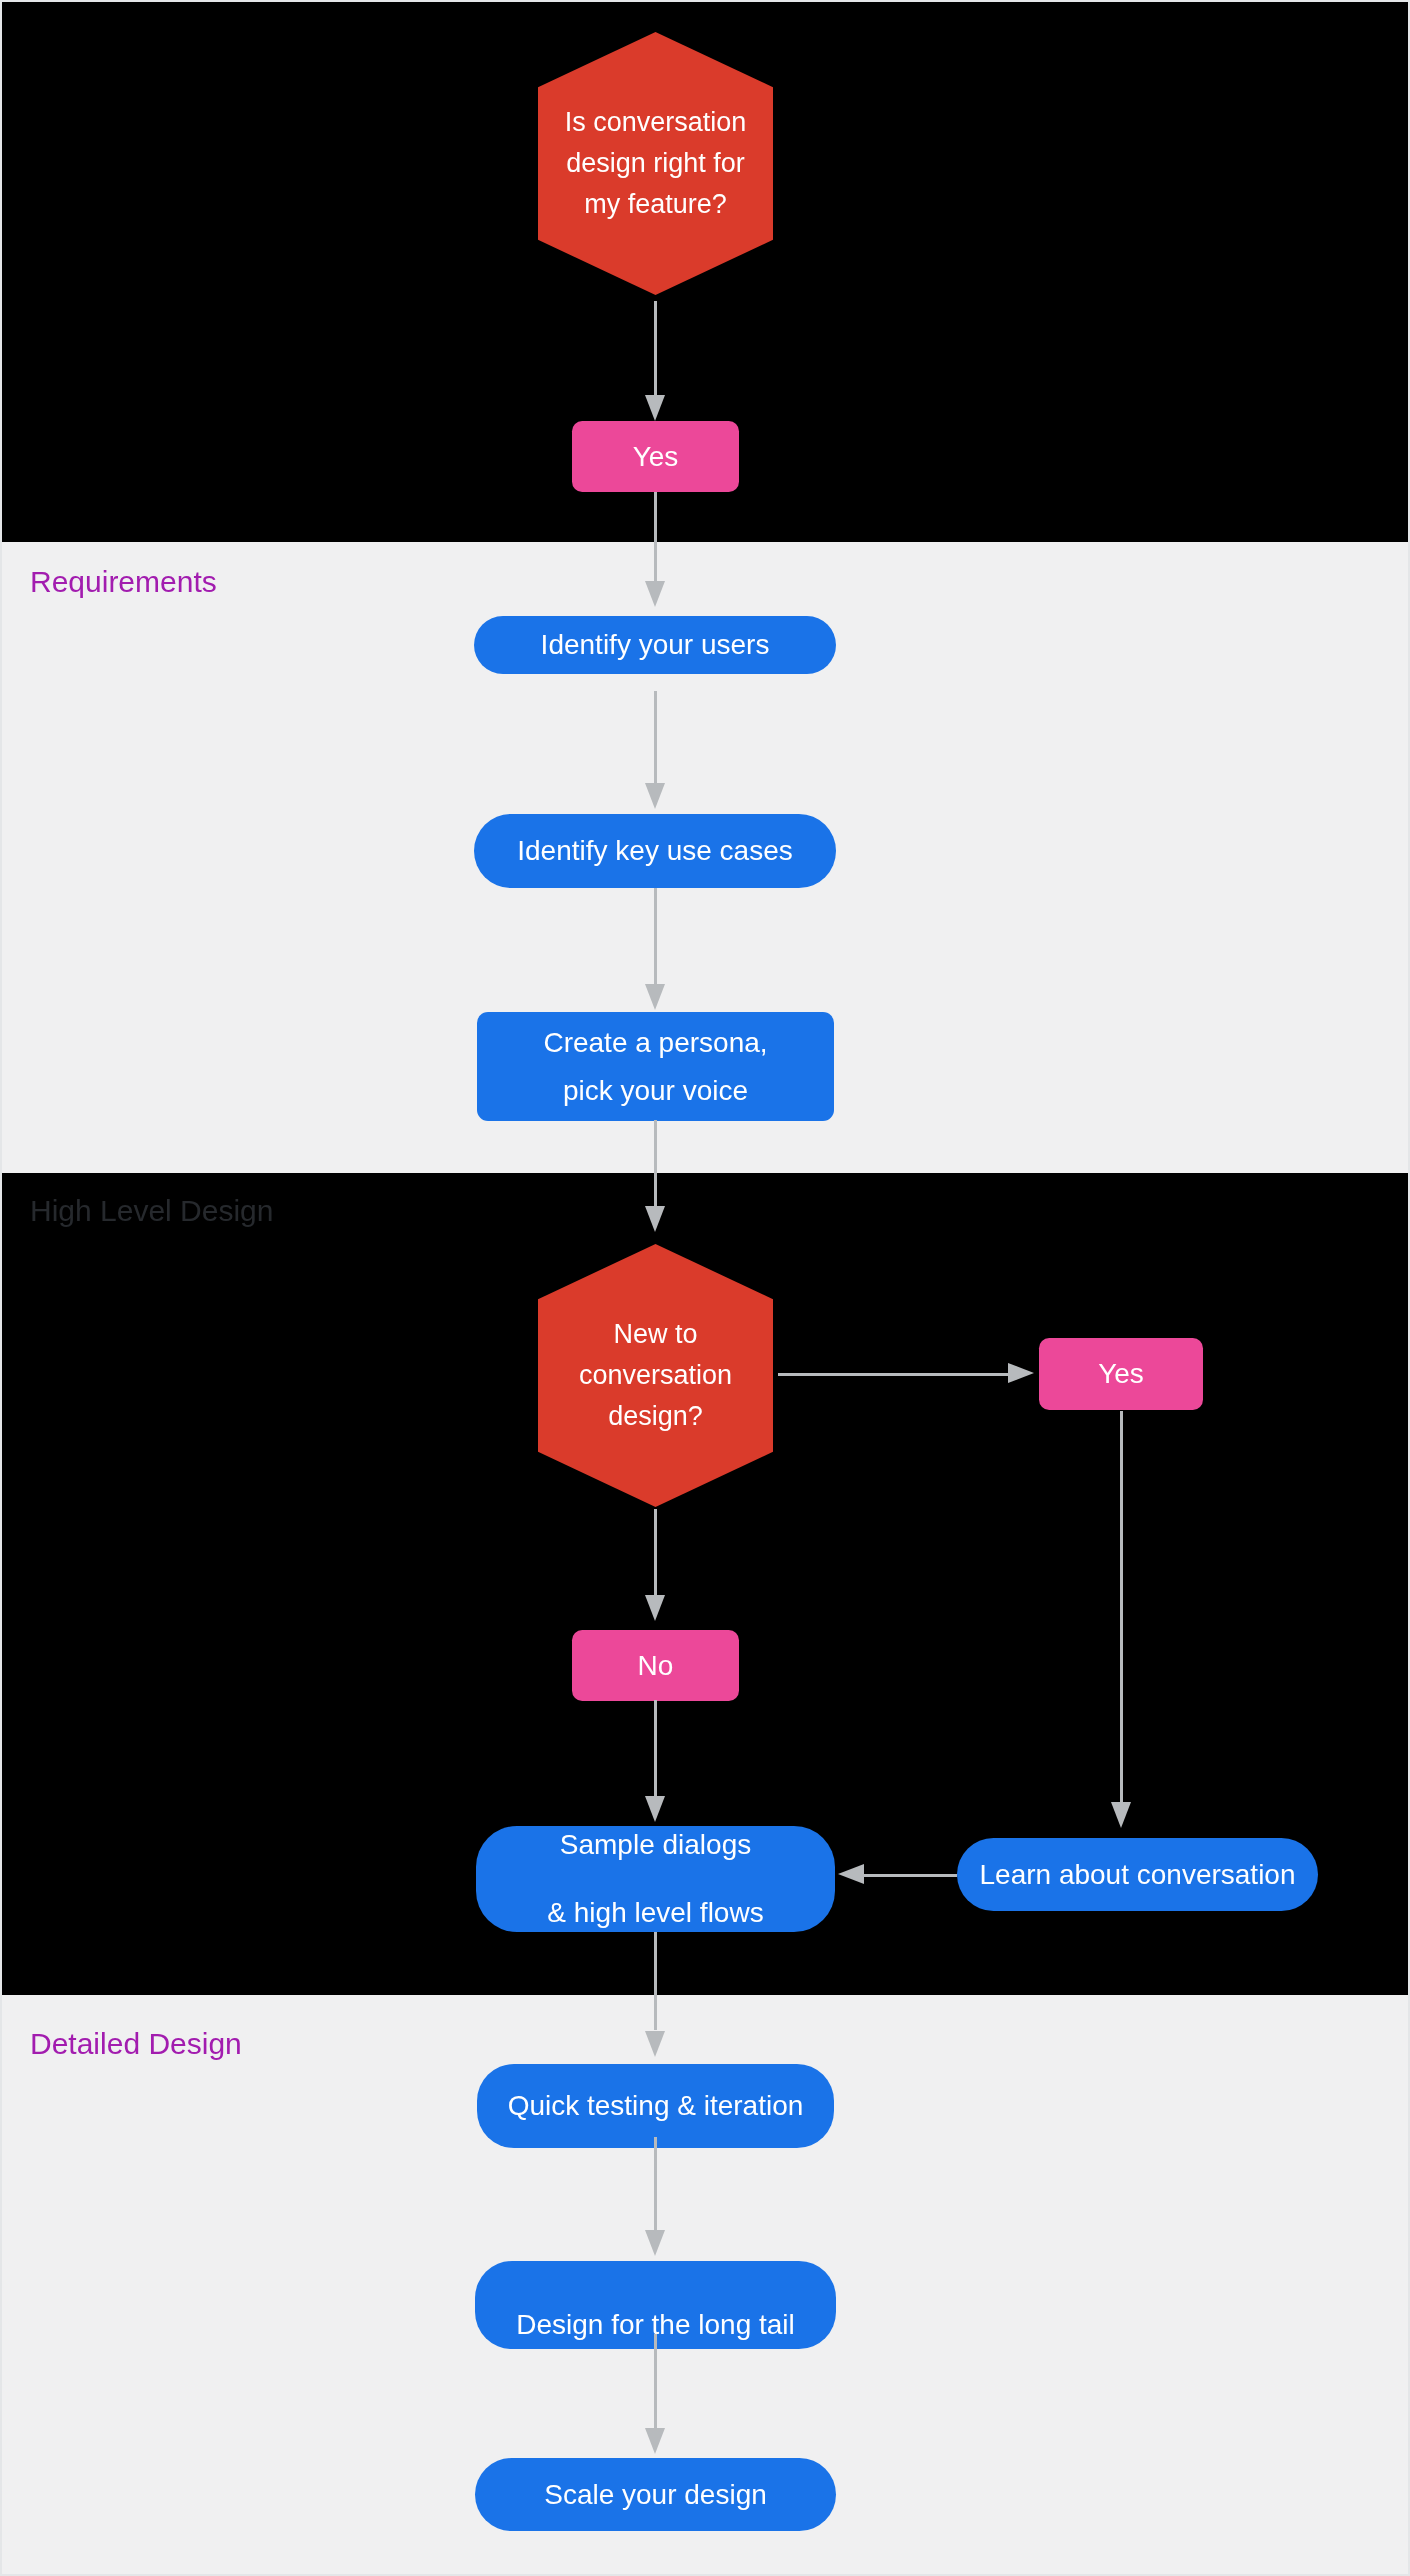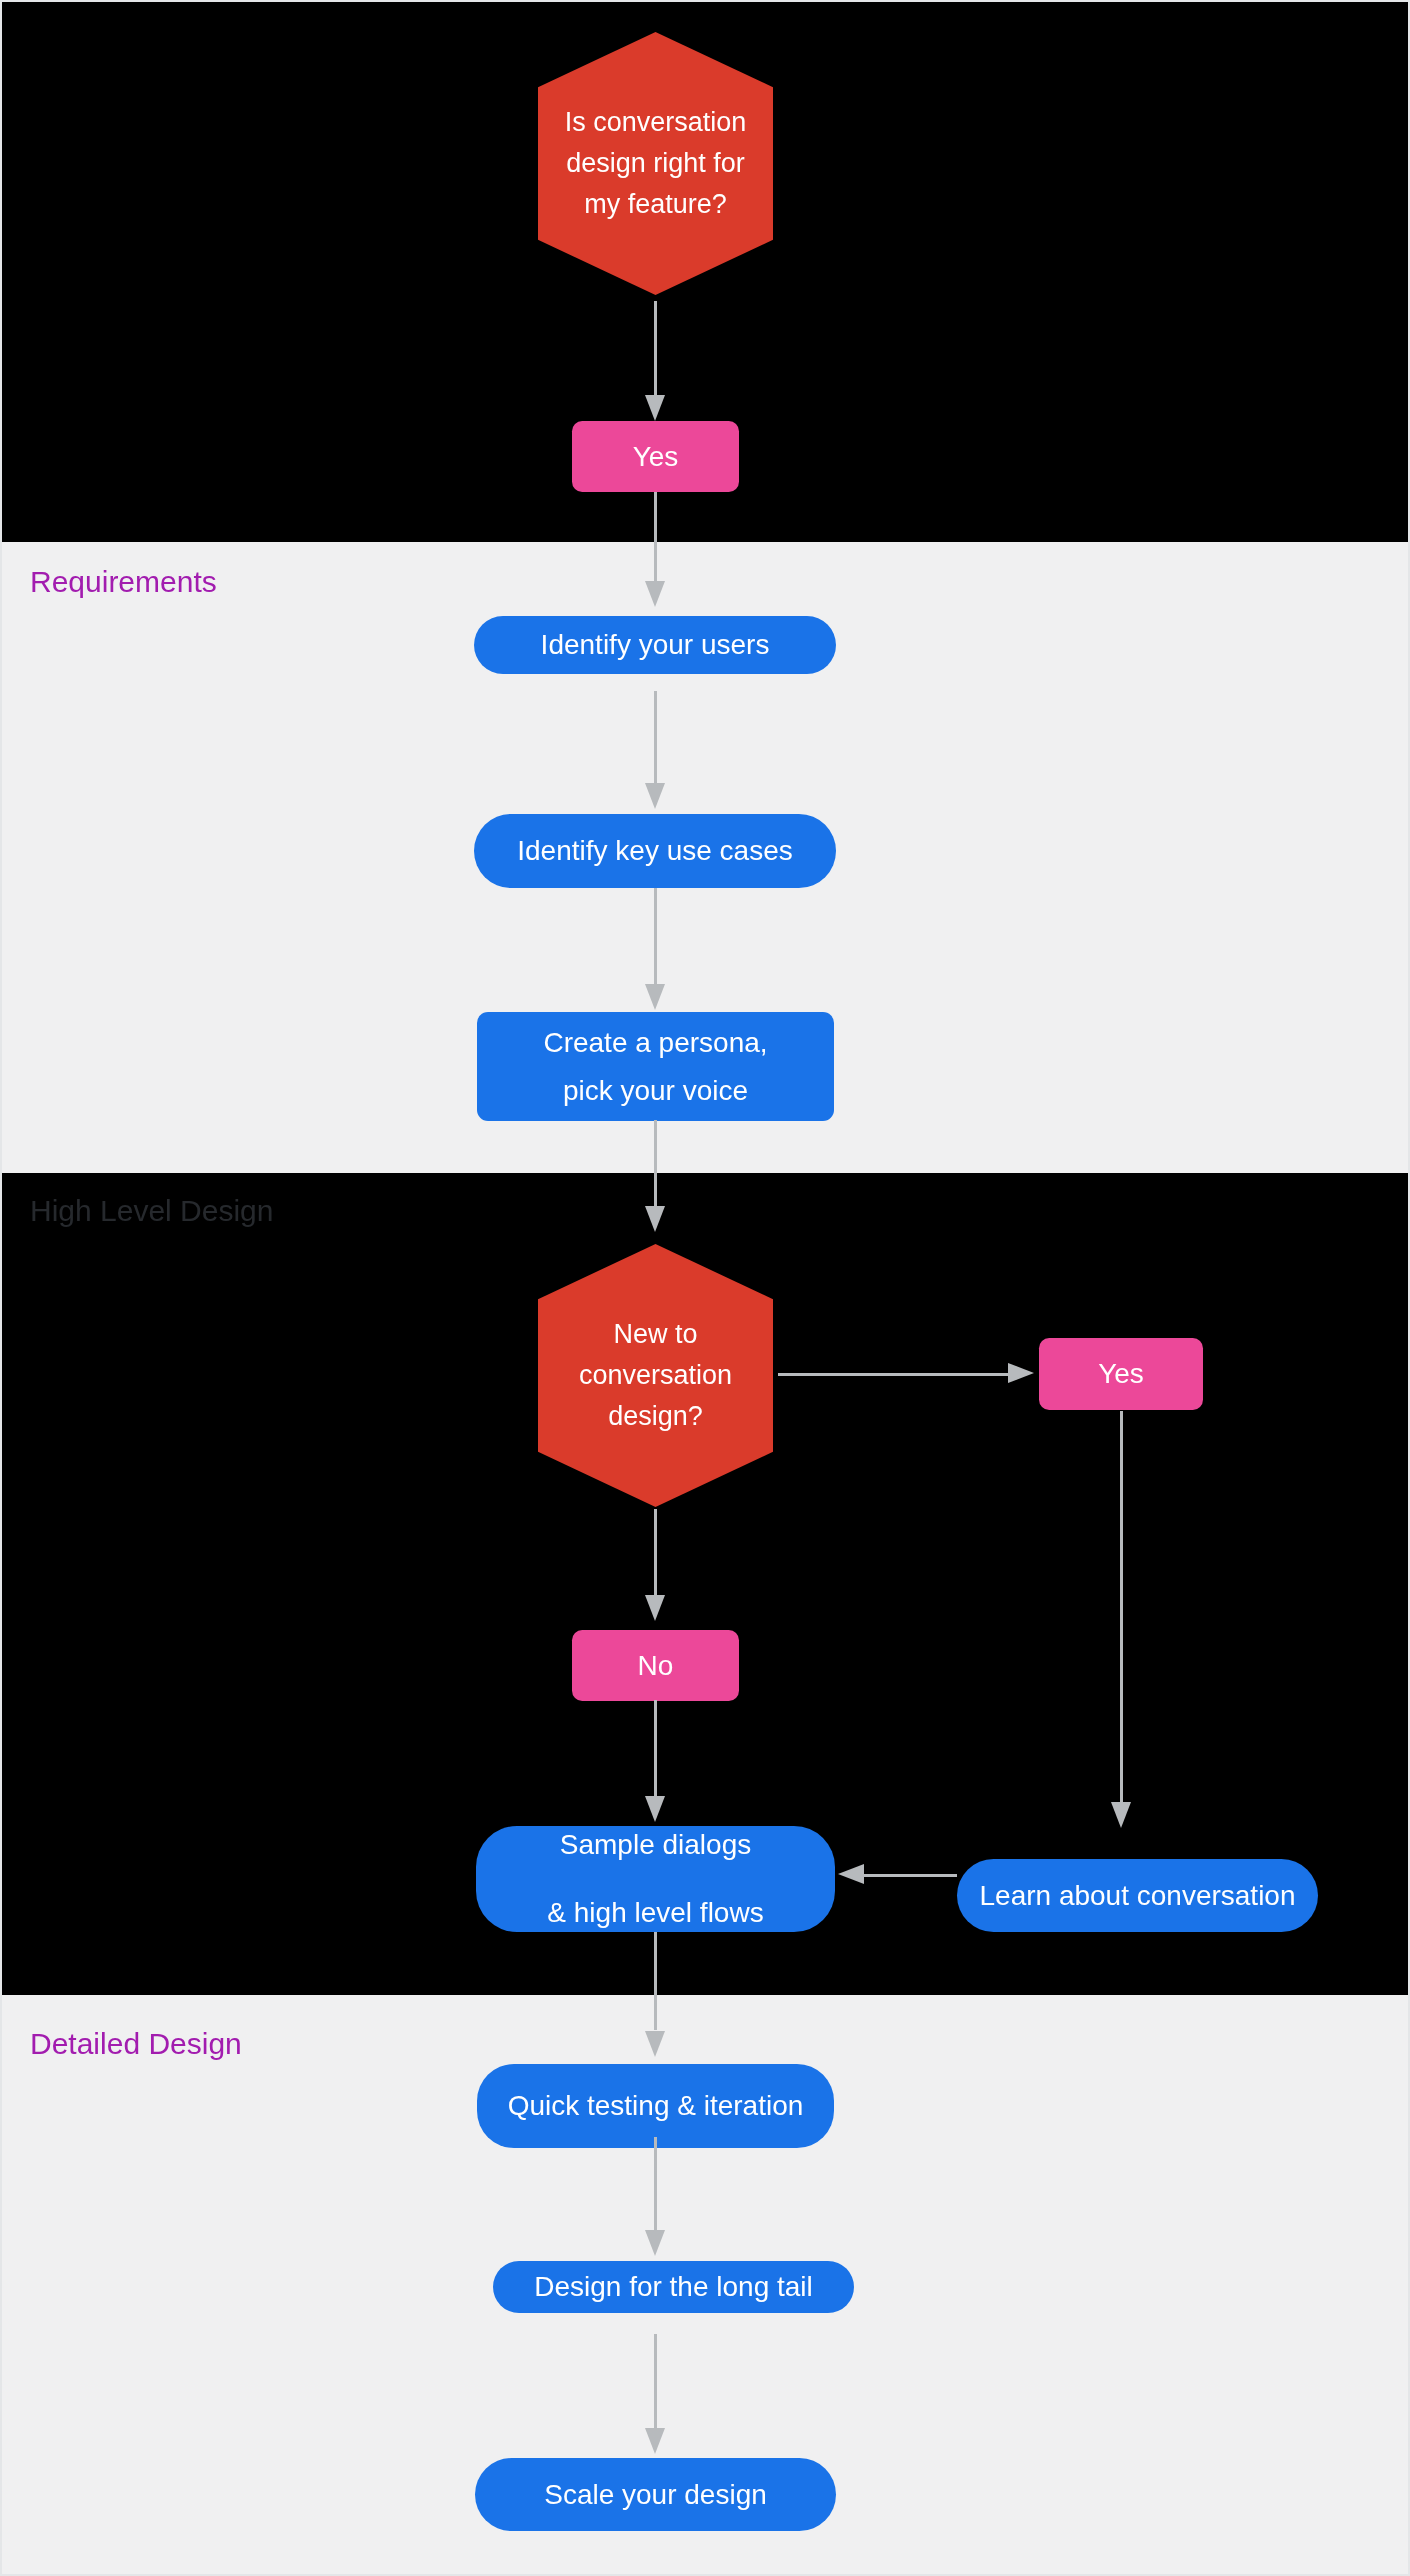--- a/index.html
+++ b/index.html
@@ -203,21 +203,21 @@
   <div class="pill" style="left:474px; top:1824px; width:359px; height:106px; border-radius:41px;gap:20px;">
     <span>Sample dialogs</span>
     <span>&amp; high level flows</span>
   </div>
 
   <div>
     <div class="stem-v" style="left:1118px; top:1409px; height:392px;"></div>
     <div class="head-down" style="left:1109px; top:1800px;"></div>
   </div>
 
-  <div class="pill" style="left:955px; top:1836px; width:361px; height:73px; border-radius:37px;margin-top:21px;">
+  <div class="pill" style="left:955px; top:1836px; width:361px; height:73px; border-radius:37px;">
     <span>Learn about conversation</span>
   </div>
 
   <div>
     <div class="stem-h" style="left:862px; top:1872px; width:93px;"></div>
     <div class="head-left" style="left:836px; top:1862px;"></div>
   </div>
 
   <div>
     <div class="stem-v" style="left:652px; top:1930px; height:98px;"></div>
@@ -226,21 +226,21 @@
 
   <div class="pill" style="left:475px; top:2062px; width:357px; height:84px; border-radius:37px;">
     <span>Quick testing &amp; iteration</span>
   </div>
 
   <div>
     <div class="stem-v" style="left:652px; top:2135px; height:93px;"></div>
     <div class="head-down" style="left:643px; top:2228px;"></div>
   </div>
 
-  <div class="pill" style="left:491px; top:2259px; width:361px; height:52px; border-radius:37px;">
+  <div class="pill" style="left:473px; top:2259px; width:361px; height:88px; border-radius:37px;justify-content:flex-end;">
     <span>Design for the long tail</span>
   </div>
 
   <div>
     <div class="stem-v" style="left:652px; top:2332px; height:94px;"></div>
     <div class="head-down" style="left:643px; top:2426px;"></div>
   </div>
 
   <div class="pill" style="left:473px; top:2456px; width:361px; height:73px; border-radius:37px;">
     <span>Scale your design</span>

